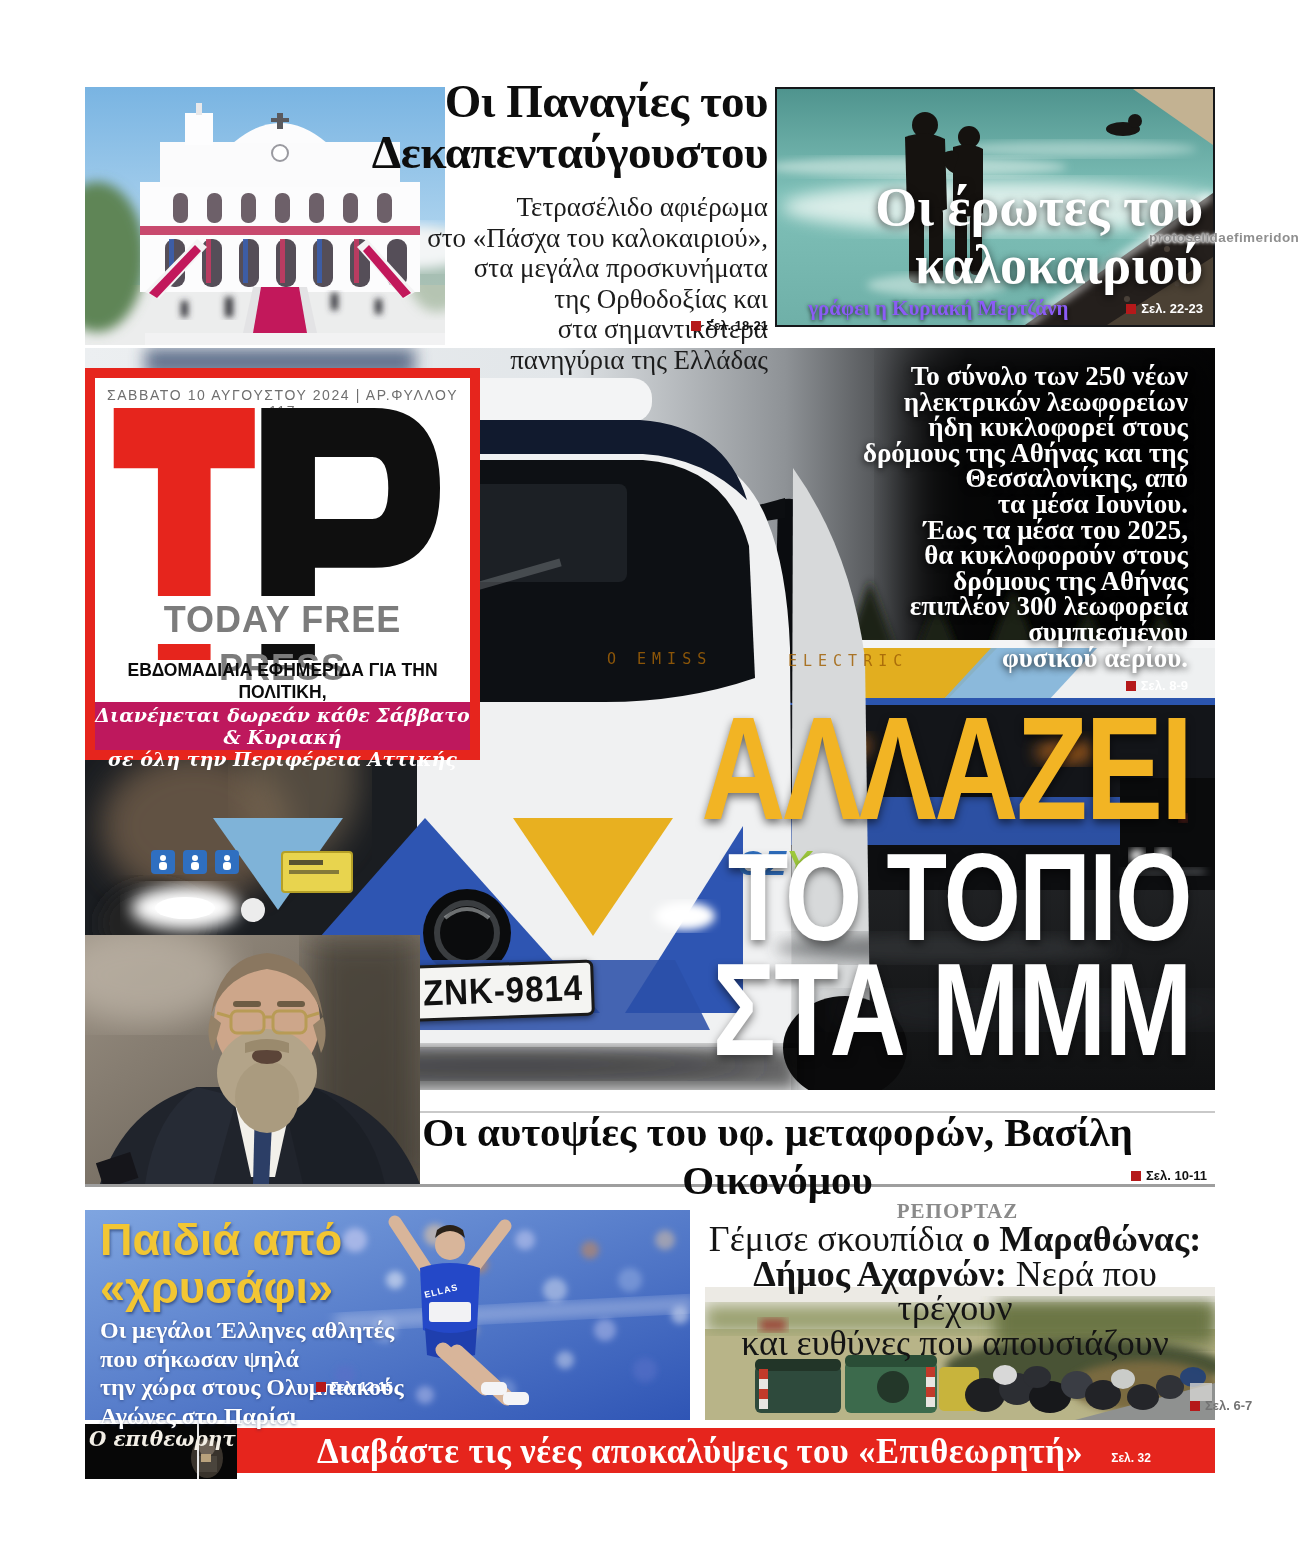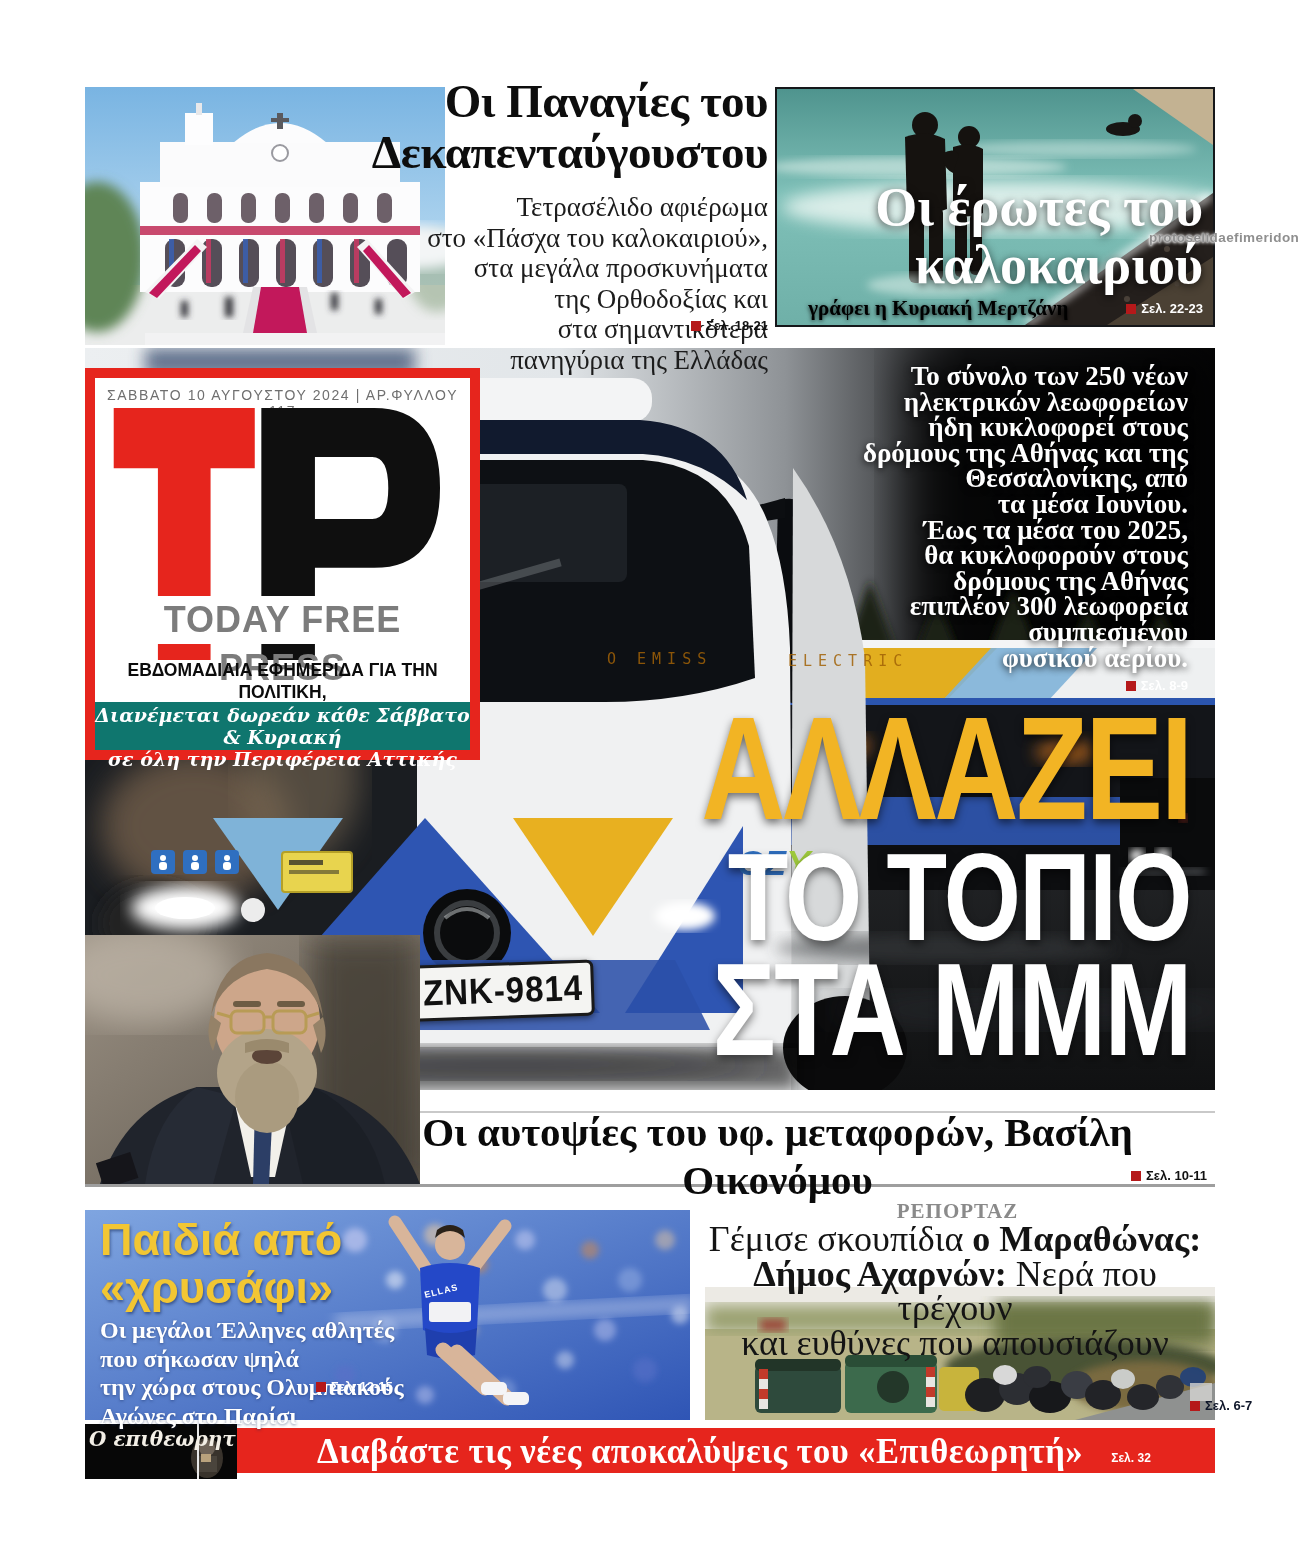--- a/index.html
+++ b/index.html
@@ -16,21 +16,21 @@
   .pref{display:flex;align-items:center;gap:5px;font-family:"Liberation Sans",sans-serif;
         font-weight:bold;font-size:13px;color:#111;padding-left:48px;}
   .pref .sq{width:10px;height:10px;background:#b5191a;display:inline-block;}
   .pref.white{color:#fff;}
   .tl-ref{right:531px;top:318px;z-index:2;justify-content:flex-end;}
 
   .beach-photo{left:775px;top:87px;width:440px;height:240px;z-index:1;border:2px solid #15171a;box-sizing:border-box;}
   .tr-title{right:96px;top:178px;z-index:3;text-align:right;font-weight:bold;font-size:54px;
             line-height:58px;color:#fff;text-shadow:0 2px 8px rgba(0,0,0,.7);}
   .tr-byrow{right:96px;top:296px;z-index:3;display:flex;align-items:center;gap:10px;}
-  .tr-byline{font-weight:bold;font-size:21px;color:#000000;text-shadow:0 1px 4px rgba(0,0,0,.8);}
+  .tr-byline{font-weight:bold;font-size:21px;color:#8b5cf6;text-shadow:0 1px 4px rgba(0,0,0,.8);}
   .watermark{left:1113px;top:230px;z-index:4;font-family:"Liberation Sans",sans-serif;font-weight:bold;
              font-size:13.5px;color:#8f8f8f;letter-spacing:.4px;
              text-shadow:0 0 2px #fff,0 0 4px #fff,0 1px 3px #fff;padding-left:36px;}
 
   
   .main-photo{left:85px;top:348px;width:1130px;height:742px;z-index:1;overflow:hidden;background:#0a0a0b;}
   .plate{left:390px;top:963px;width:204px;height:56px;z-index:3;background:#f4f4f2;border:3px solid #1a1a1a;
          border-radius:7px;transform:rotate(-2deg);display:flex;align-items:center;box-sizing:border-box;
          box-shadow:0 2px 6px rgba(0,0,0,.5);}
   .plate-eu{width:22px;height:100%;background:#1d4fa0;color:#fff;font-family:"Liberation Sans",sans-serif;
@@ -48,21 +48,21 @@
   .masthead{left:85px;top:368px;width:395px;height:392px;z-index:10;background:#fff;
             border:10px solid #e6251d;box-sizing:border-box;}
   .mh-date{position:absolute;top:9px;left:0;right:0;text-align:center;
            font-family:"Liberation Sans",sans-serif;font-size:14px;letter-spacing:1.6px;color:#6f6f6f;}
   .mh-logo{position:absolute;top:30px;left:0;width:375px;height:252px;}
   .mh-band{position:absolute;top:188px;left:0;right:0;height:48px;background:#fff;text-align:center;
            font-family:"Liberation Sans",sans-serif;font-weight:800;font-size:36px;line-height:48px;
            color:#7c7c7c;letter-spacing:1px;}
   .mh-tagline{position:absolute;top:282px;left:0;right:0;text-align:center;
               font-family:"Liberation Sans",sans-serif;font-weight:bold;font-size:17.5px;line-height:21.5px;color:#0b0b0b;}
-  .mh-dist{position:absolute;bottom:0;left:0;right:0;height:46px;background:#0f766e;color:#fff;
+  .mh-dist{position:absolute;bottom:0;left:0;right:0;height:46px;background:#be185d;color:#fff;
            text-align:center;font-family:"DejaVu Serif",serif;font-style:italic;font-weight:bold;
            font-size:19px;line-height:22px;padding-top:2px;}
 
   
   .lead-summary{right:111px;top:364px;width:340px;z-index:5;text-align:right;color:#fff;font-weight:bold;
                 font-size:27px;line-height:25.6px;text-shadow:0 2px 7px rgba(0,0,0,.85);}
   .lead-ref{right:111px;top:678px;z-index:5;justify-content:flex-end;}
   .hl{z-index:5;font-family:"Liberation Sans",sans-serif;font-weight:800;line-height:1;
       transform-origin:100% 50%;transform:scaleX(.8);white-space:nowrap;}
   .hl-yellow{right:108px;top:696px;font-size:146px;color:#f2b424;letter-spacing:-3px;
@@ -91,21 +91,21 @@
           font-size:9px;color:#fff;transform:rotate(-14deg);letter-spacing:1px;}
 
   
   .report-kicker{left:700px;top:1199px;width:515px;z-index:2;text-align:center;font-weight:bold;
                  font-size:21px;letter-spacing:1px;color:#8a8a8a;}
   .report-title{left:695px;top:1222px;width:520px;z-index:3;text-align:center;font-size:36px;
                 line-height:34.5px;color:#141414;}
   .report-title b{font-weight:bold;}
   .garbage-photo{left:705px;top:1287px;width:510px;height:133px;z-index:1;}
   .report-ref{left:1142px;top:1398px;z-index:3;}
-  .pref .wt{color:#0f172a;}
+  .pref .wt{color:#737373;}
 
   
   .insp-box{left:85px;top:1424px;width:152px;height:55px;z-index:2;background:#070707;overflow:hidden;}
   .insp-text{position:absolute;left:4px;top:3px;font-family:"DejaVu Serif",serif;font-style:italic;
              font-weight:bold;font-size:20px;color:#f3efe6;white-space:nowrap;}
   .insp-div{position:absolute;left:112px;top:0;width:2px;height:55px;background:#e9e9e9;}
   .red-bar{left:237px;top:1428px;width:978px;height:45px;z-index:2;background:#e6251d;display:flex;
            align-items:center;justify-content:center;gap:12px;}
   .red-bar-text{font-weight:bold;font-size:36px;color:#fff;letter-spacing:.5px;transform:scaleX(.96);}
   .red-bar-ref{font-family:"Liberation Sans",sans-serif;font-weight:bold;font-size:12px;color:#fff;margin-top:14px;}

